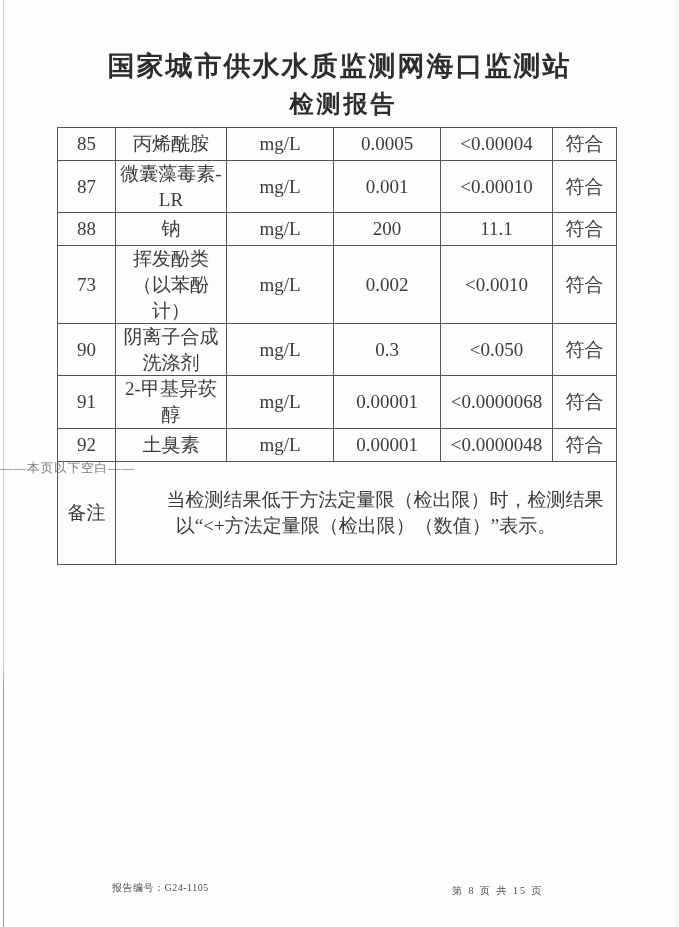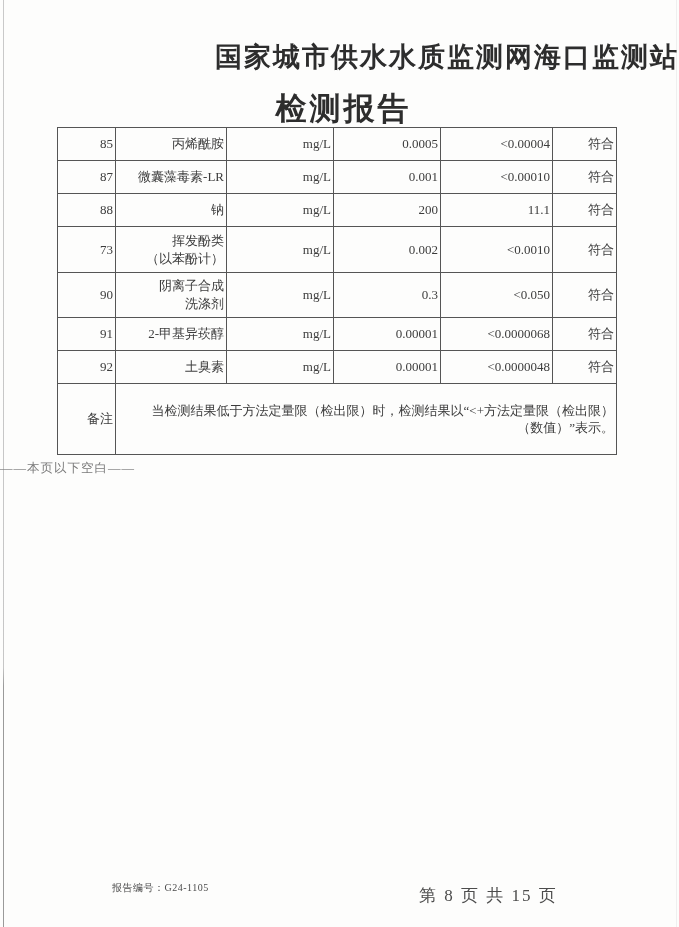--- a/index.html
+++ b/index.html
@@ -16,43 +16,43 @@
   
   .edge-left {
     position: absolute; left: 3px; top: 0; width: 1px; height: 927px;
     background: linear-gradient(to bottom, #c9c9c9 0%, #c6c6c6 72%, #9a9a9a 74%, #9a9a9a 100%);
   }
   .edge-right {
     position: absolute; left: 676px; top: 0; width: 1px; height: 927px;
     background: #efefef;
   }
   .title {
-    position: absolute; left: 0; top: 39px; width: 100%;
-    text-align: right;
+    position: absolute; left: 0; top: 48px; width: 100%;
+    text-align: center;
     font-size: 27px; font-weight: bold; letter-spacing: 2px;
     color: #2d2d2d;
   }
   .subtitle {
     position: absolute; left: 0; top: 88px; width: 100%;
     text-align: center;
-    font-size: 31px; font-weight: bold; letter-spacing: 3px;
+    font-size: 24px; font-weight: bold; letter-spacing: 3px;
     color: #2d2d2d;
     padding-left: 8px;
   }
   table.results {
     position: absolute; left: 57px; top: 127px;
     width: 559px;
     border-collapse: collapse;
     table-layout: fixed;
   }
   table.results td {
     border: 1px solid #555555;
-    text-align: right;
+    text-align: center;
     vertical-align: middle;
-    font-size: 13px;
+    font-size: 19px;
     color: #3c3c3c;
     padding: 0 2px;
     white-space: pre-line;
     line-height: 1.35;
     overflow: hidden;
   }
   tr.r { height: 33px; }
   tr.r-tall { height: 45px; }
   tr.r-tall1 { height: 46px; }
   tr.remark-row { height: 37px; }
@@ -66,22 +66,22 @@
   .blank-note {
     position: absolute; left: 0; top: 460px; width: 100%;
     text-align: left;
     font-size: 12.5px; color: #7a7a7a; letter-spacing: 1px;
   }
   .report-no {
     position: absolute; left: 112px; top: 881px;
     font-size: 10px; color: #4c4c4c; letter-spacing: 0.5px;
   }
   .page-indicator {
-    position: absolute; left: 419px; top: 884px;
-    font-size: 17px; color: #4c4c4c; letter-spacing: 2px;
+    position: absolute; left: 452px; top: 884px;
+    font-size: 10px; color: #4c4c4c; letter-spacing: 2px;
   }
 </style>
 </head>
 <body>
 
 <div class="page">
 
   <div class="edge-left"></div>
   <div class="edge-right"></div>
 

